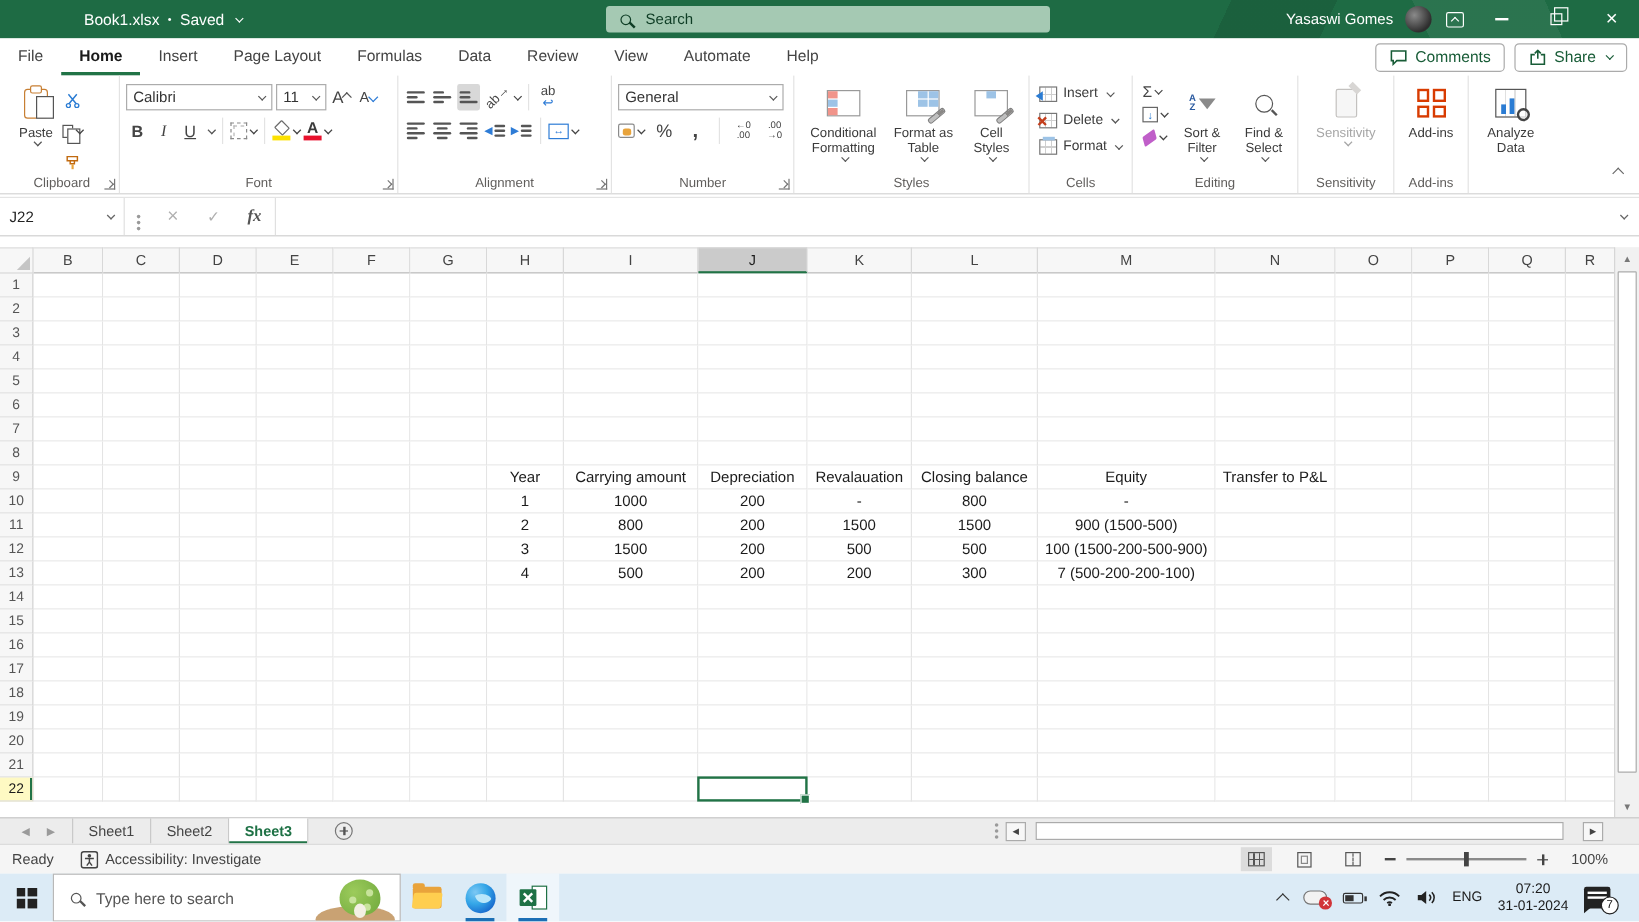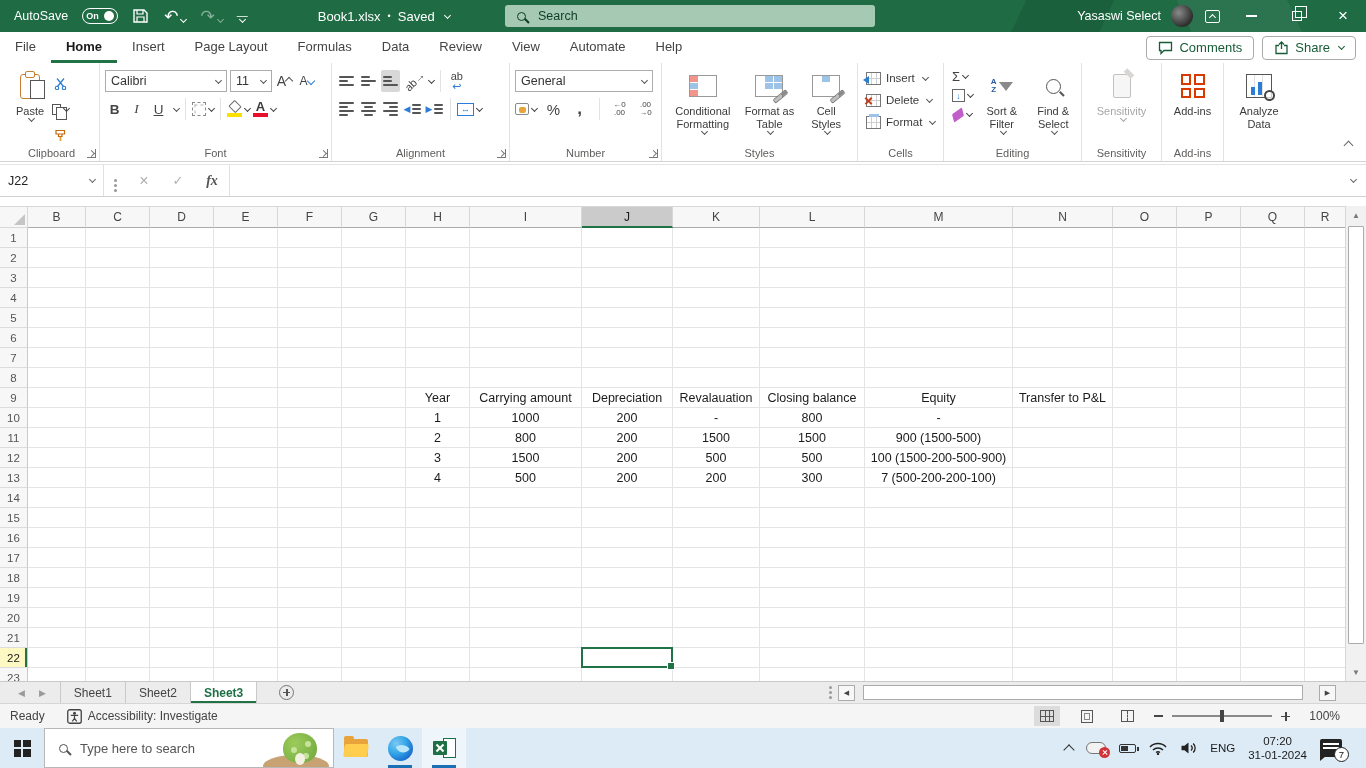--- a/index.html
+++ b/index.html
@@ -242,46 +242,32 @@
   .notif { position:relative; width:22px; height:18px; }
   .notif .sq { position:absolute; inset:0; background:#222; border-radius:2px 2px 2px 0; }
   .notif .sq:before { content:''; position:absolute; left:3px; top:4px; right:3px; height:1.6px; background:#fff; box-shadow:0 4px 0 #fff; }
   .notif .sq:after { content:''; position:absolute; left:0; bottom:-4px; border-top:5px solid #222; border-right:6px solid transparent; }
   .notif .badge { position:absolute; right:-7px; bottom:-5px; width:15px; height:15px; background:#fff; border:1.4px solid #222; border-radius:50%; font-size:9.5px; display:flex; align-items:center; justify-content:center; color:#111; }
 </style>
 </head>
 <body>
 
 <div id="titlebar" class="abs">
-  <div class="tb-left">
-    <span>AutoSave</span>
-    <span class="toggle">
-      <span class="on-label">On</span>
-      <span class="knob"></span>
-    </span>
-    <svg width="18" height="16" viewBox="0 0 18 16">
-        <path d="M2 2h10l3 3v9H2z" fill="none" stroke="#fff" stroke-width="1.4"></path>
-        <path d="M5 2v4h6V2M5 14v-5h7v5" fill="none" stroke="#fff" stroke-width="1.2"></path>
-      </svg>
-    <span class="qat-ico"><span>↶</span><span class="cv sm"></span></span>
-    <span class="qat-ico dim"><span>↷</span><span class="cv sm"></span></span>
-    <span class="qat-ico" style="font-size:11px;">—<span class="cv sm" style="display:block;margin:-4px auto 0;"></span></span>
-  </div>
   <div class="doc-title">
     <span>Book1.xlsx</span>
     <span style="font-size:9px;">•</span>
     <span>Saved</span>
     <span class="cv sm"></span>
   </div>
   <div id="tb-search" class="abs">
     <span class="mag" style="color:#0E3D25;"></span>
     <span>Search</span>
   </div>
   <div class="tb-right">
-    <span style="font-size:12.5px;">Yasaswi Select</span>
+    <span style="font-size:12.5px;">Yasaswi Gomes</span>
     <span class="avatar"></span>
     <span class="ribopt">
         <span class="cvu" style="width:5px;height:5px;border-width:1.3px;margin-top:2px;"></span>
       </span>
     <span class="winbtn">
         <span class="min-ico"></span>
       </span>
     <span class="winbtn">
         <span class="restore-ico"></span>
       </span>
@@ -1121,40 +1107,20 @@
         <div class="g-c" style="width: 105px;"></div>
         <div class="g-c" style="width: 148px;"></div>
         <div class="g-c" style="width: 100px;"></div>
         <div class="g-c" style="width: 64px;"></div>
         <div class="g-c" style="width: 64px;"></div>
         <div class="g-c" style="width: 64px;"></div>
         <div class="g-c" style="width: 41px;"></div>
       </div>
       <div class="g-row">
         <div class="g-rh selrow">22</div>
-        <div class="g-c" style="width: 58px;"></div>
-        <div class="g-c" style="width: 64px;"></div>
-        <div class="g-c" style="width: 64px;"></div>
-        <div class="g-c" style="width: 64px;"></div>
-        <div class="g-c" style="width: 64px;"></div>
-        <div class="g-c" style="width: 64px;"></div>
-        <div class="g-c" style="width: 64px;"></div>
-        <div class="g-c" style="width: 112px;"></div>
-        <div class="g-c" style="width: 91px;"></div>
-        <div class="g-c" style="width: 87px;"></div>
-        <div class="g-c" style="width: 105px;"></div>
-        <div class="g-c" style="width: 148px;"></div>
-        <div class="g-c" style="width: 100px;"></div>
-        <div class="g-c" style="width: 64px;"></div>
-        <div class="g-c" style="width: 64px;"></div>
-        <div class="g-c" style="width: 64px;"></div>
-        <div class="g-c" style="width: 41px;"></div>
-      </div>
-      <div class="g-row">
-        <div class="g-rh">23</div>
         <div class="g-c" style="width: 58px;"></div>
         <div class="g-c" style="width: 64px;"></div>
         <div class="g-c" style="width: 64px;"></div>
         <div class="g-c" style="width: 64px;"></div>
         <div class="g-c" style="width: 64px;"></div>
         <div class="g-c" style="width: 64px;"></div>
         <div class="g-c" style="width: 64px;"></div>
         <div class="g-c" style="width: 112px;"></div>
         <div class="g-c" style="width: 91px;"></div>
         <div class="g-c" style="width: 87px;"></div>

